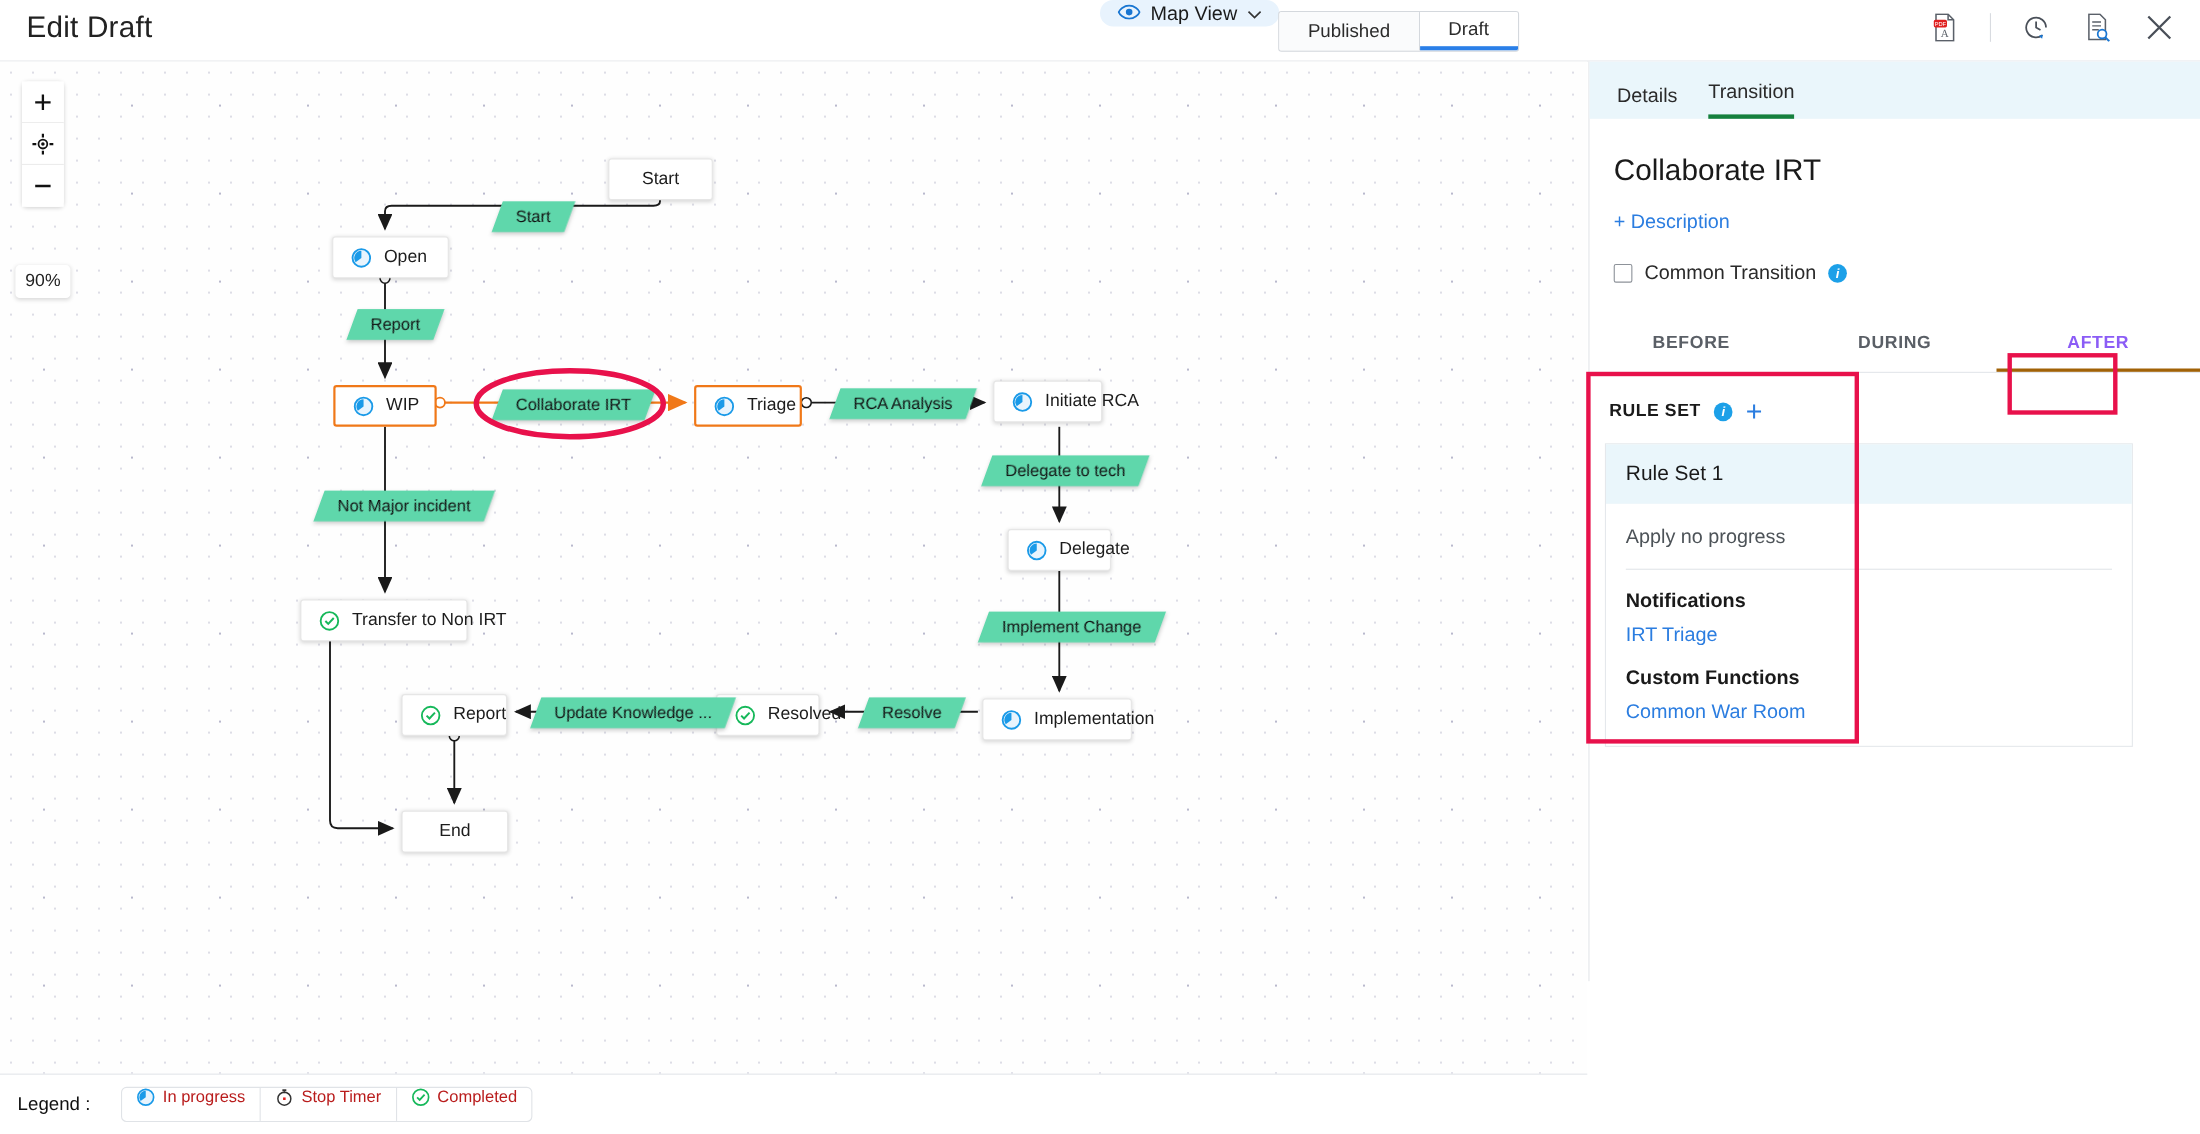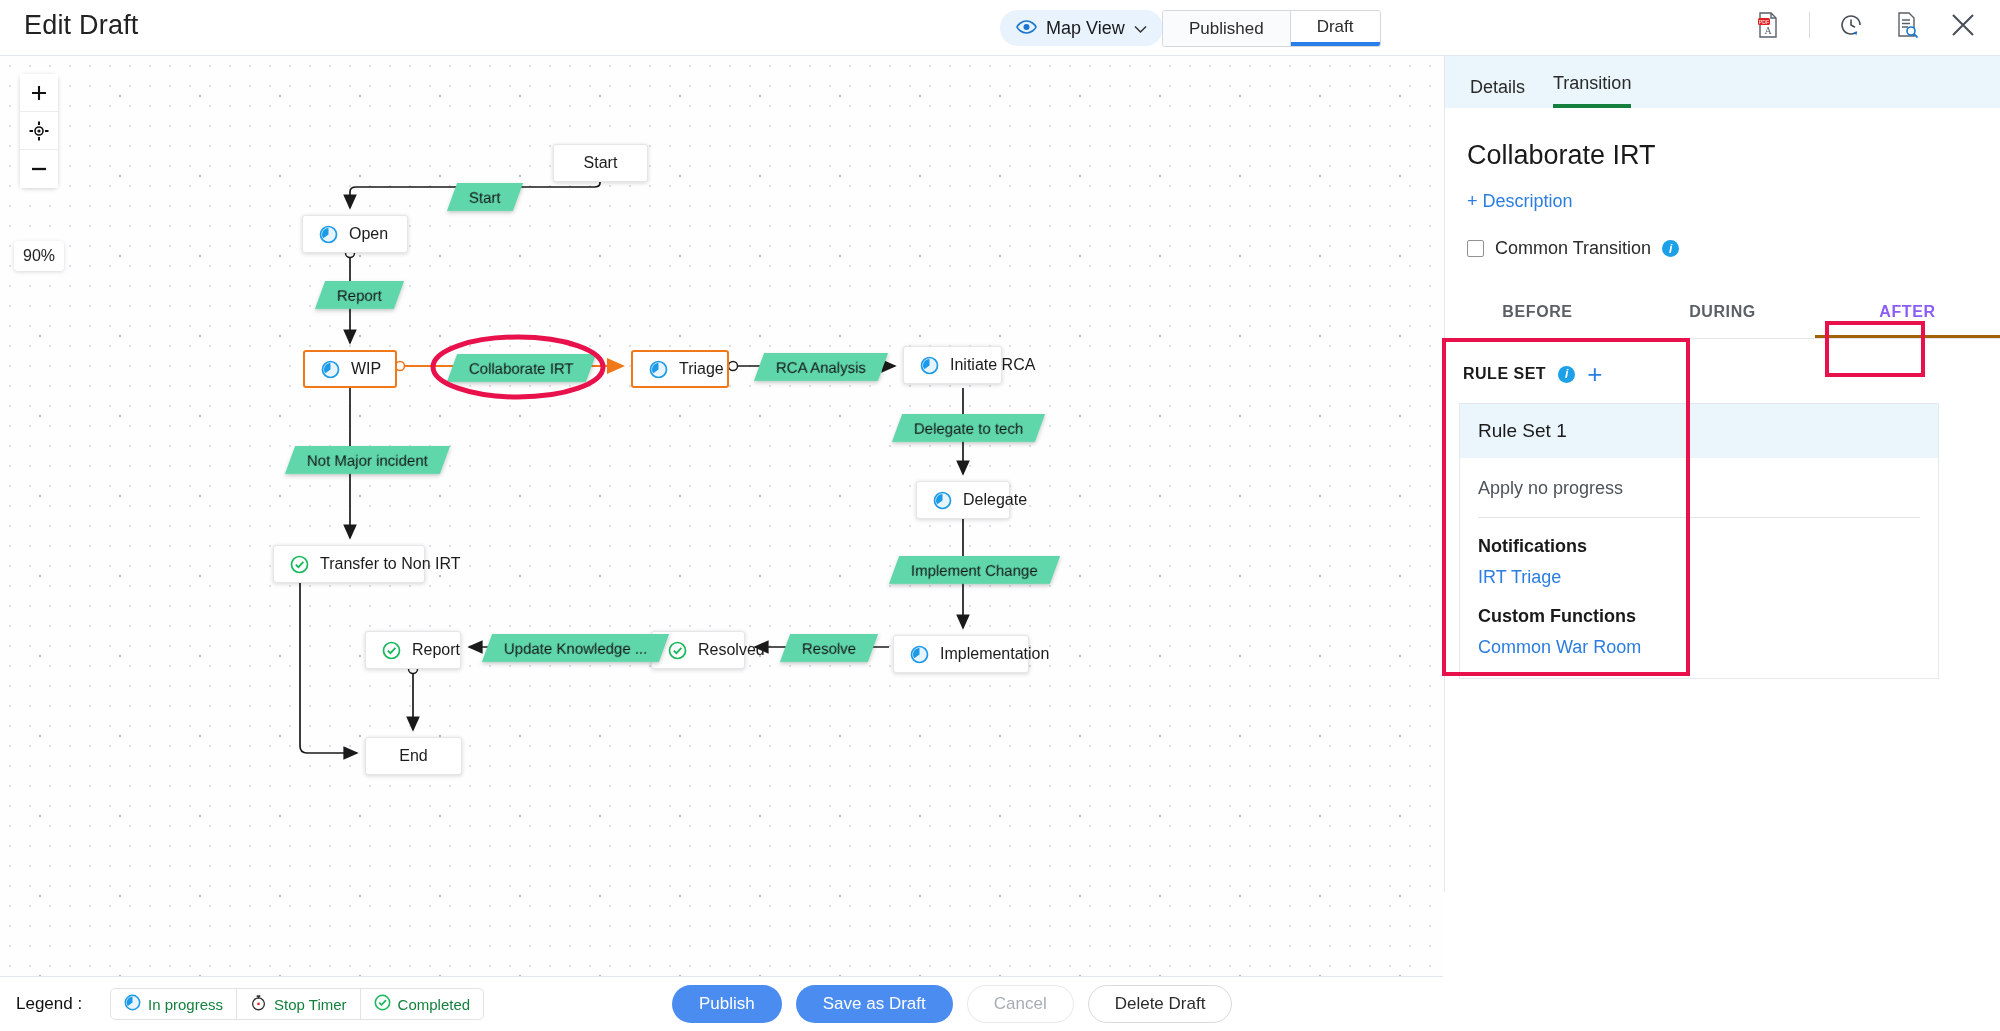--- a/index.html
+++ b/index.html
@@ -15,22 +15,22 @@
   .topbar {
     position: absolute; top: 0; left: 0; width: 2000px; height: 56px;
     background: #fff; border-bottom: 1px solid #e3e6ea;
     display: flex; align-items: center;
   }
   .page-title {
     position: absolute; left: 24px; top: 10px;
     font-size: 27px; color: #222; font-weight: 400; letter-spacing: .2px;
   }
   .mapview-pill {
-    position: absolute; left: 1000px; top: 10px;
-    height: 36px; padding: 0 16px; border-radius: 18px;
+    position: absolute; left: 1000px; top: 0;
+    height: 24px; padding: 0 16px; border-radius: 18px;
     background: #e8f3fd; color: #1a1a1a; font-size: 18px;
     display: flex; align-items: center; gap: 9px; cursor: pointer;
   }
   .seg {
     position: absolute; left: 1162px; top: 10px;
     display: flex; height: 37px; border: 1px solid #d4d8dd; border-radius: 3px;
     overflow: hidden; background: #fff;
   }
   .seg div {
     padding: 0 26px; display: flex; align-items: center; justify-content: center;
@@ -99,21 +99,21 @@
   
   .footer {
     position: absolute; left: 0; top: 976px; width: 1443px; height: 55px;
     background: #fff; border-top: 1px solid #e3e6ea; display: flex; align-items: center;
   }
   .legend-label { position:absolute; left: 16px; font-size: 17px; color: #111; }
   .legend-box {
     position: absolute; left: 110px; display: flex; align-items: center;
     border: 1px solid #e0e3e7; border-radius: 5px; height: 32px; background:#fff;
   }
-  .legend-item { display: flex; align-items: center; gap: 7px; padding: 0 13px; font-size: 15px; color:#15803d; border-right: 1px solid #e0e3e7; height:100%;}
+  .legend-item { display: flex; align-items: flex-start; gap: 7px; padding: 0 13px; font-size: 15px; color:#b91c1c; border-right: 1px solid #e0e3e7; height:100%;}
   .legend-item:last-child { border-right: none; }
   .btns { position: absolute; left: 672px; display: flex; gap: 14px; align-items: center; }
   .btn { height: 38px; border-radius: 19px; padding: 0 26px; font-size: 17px; cursor: pointer;
          display:flex; align-items:center; justify-content:center; border: 1px solid transparent; }
   .btn.primary { background: #4a8cf0; color: #fff; }
   .btn.ghost { background: #fff; color: #2b2b2b; border: 1px solid #d7dadf; }
   .btn.ghost.disabled { color: #a8acb3; border-color: #e6e8eb; }
 
   
   .rpanel {
@@ -429,26 +429,20 @@
         <span>
           <svg width="17" height="17" viewBox="0 0 19 19">
               <circle cx="9.5" cy="9.5" r="8" fill="#fff" stroke="#16b85a" stroke-width="1.7"></circle>
               <path d="M5.8 9.6l2.6 2.6 5-5.4" fill="none" stroke="#16b85a" stroke-width="1.8"></path>
             </svg>
         </span>
         <span>Completed</span>
       </div>
     </div>
 
-    <div class="btns">
-      <div class="btn primary">Publish</div>
-      <div class="btn primary">Save as Draft</div>
-      <div class="btn ghost disabled">Cancel</div>
-      <div class="btn ghost">Delete Draft</div>
-    </div>
   </div>
 
   <div class="rpanel">
     <div class="rtabs">
       <div class="rtab">Details</div>
       <div class="rtab active">Transition</div>
     </div>
 
     <div class="r-title">Collaborate IRT</div>
     <div class="r-desc">+ Description</div>

